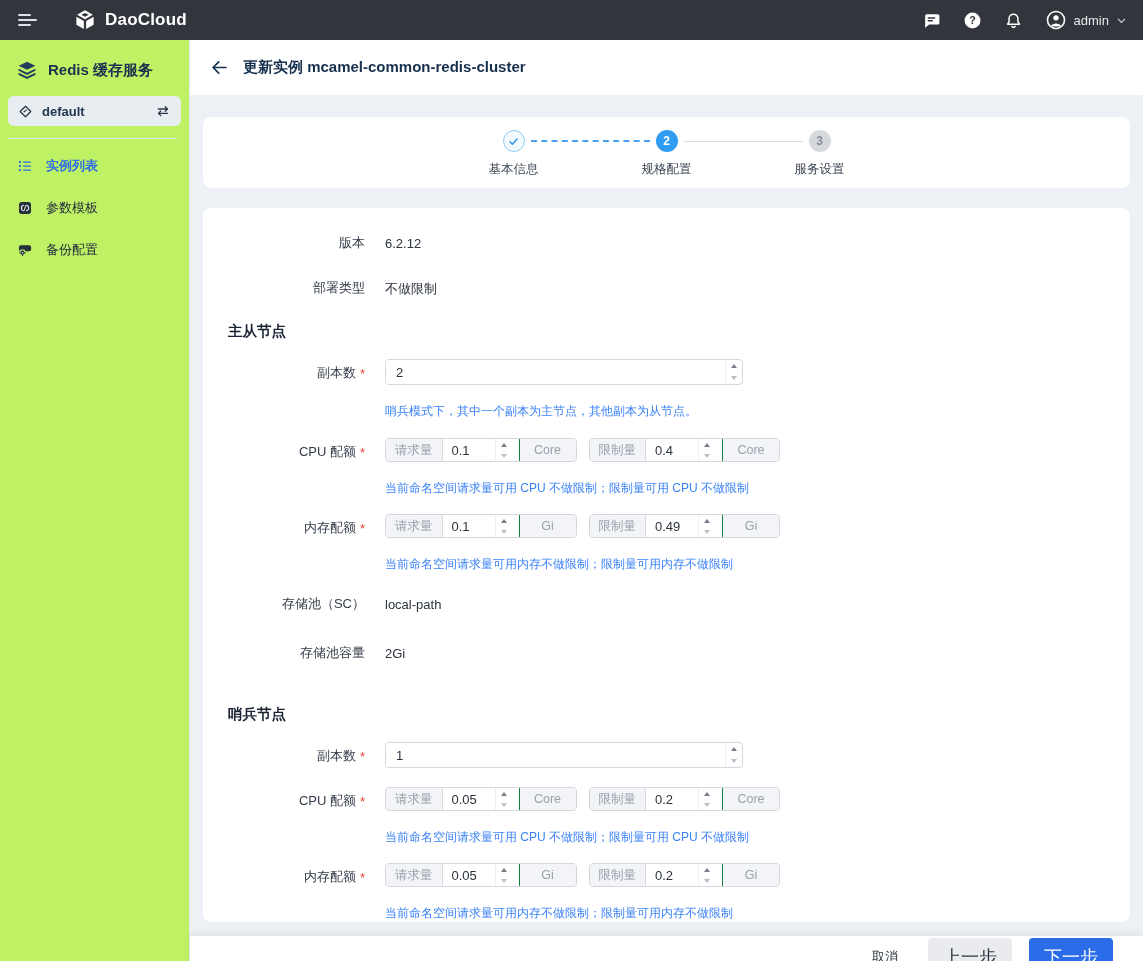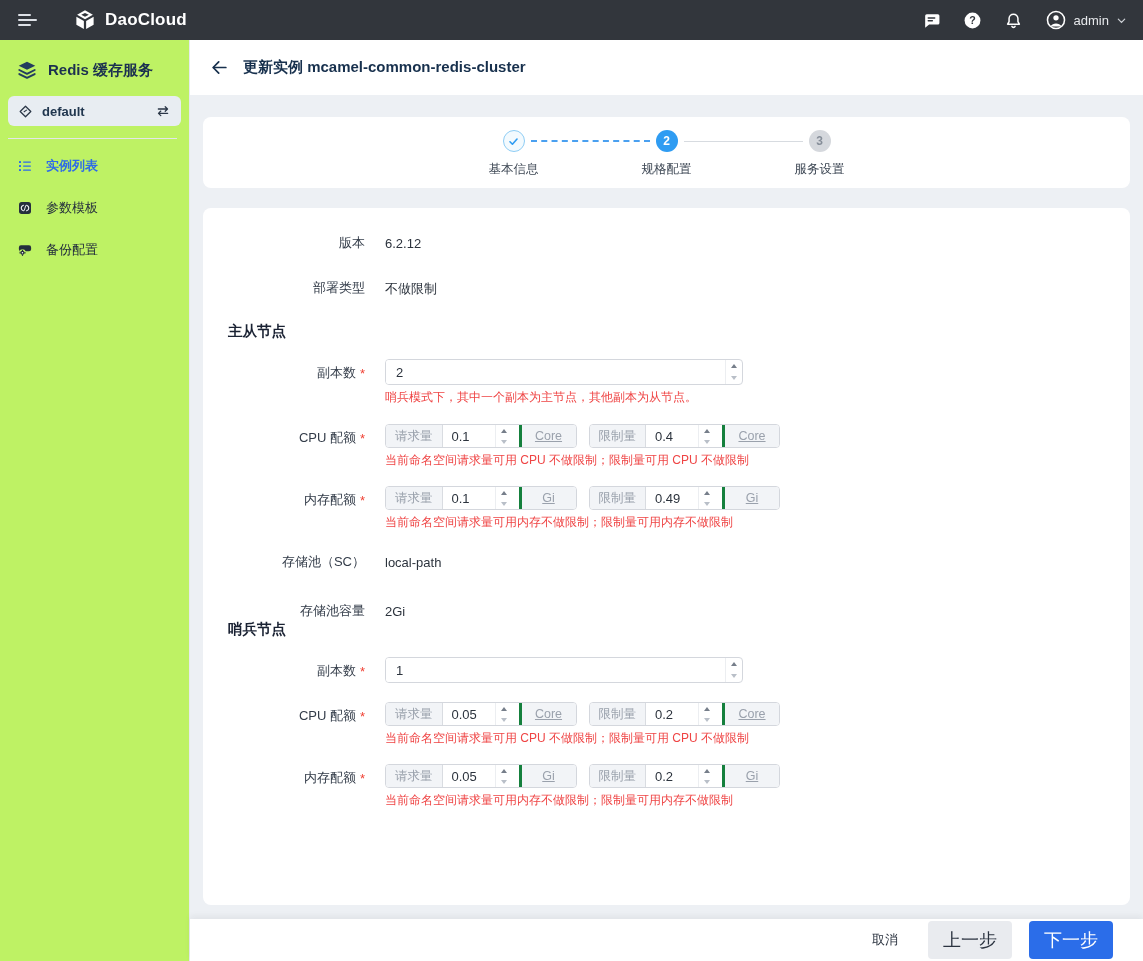--- a/index.html
+++ b/index.html
@@ -76,42 +76,42 @@
 
   
   .form-card { flex: 1 1 auto; padding-top: 26px; overflow: hidden; }
   .frow { display: flex; align-items: flex-start; }
   .flabel { width: 162px; flex: none; display: flex; justify-content: flex-end; align-items: center; gap: 4px; font-size: 13px; color: #333c49; padding-top: 5px; }
   .frow.textrow .flabel { padding-top: 0; }
   .req { color: #f04134; font-size: 13px; }
   .fctrl { margin-left: 20px; min-width: 0; }
   .fvalue { font-size: 13px; color: #2c333d; padding-top: 1px; }
   .section-title { font-size: 14.5px; font-weight: 700; color: #1a2233; padding-left: 25px; }
-  .help-text { margin-top: 4px; font-size: 12px; color: #ef4444; }
+  .help-text { margin-top: 18px; font-size: 12px; color: #3b82f6; }
 
   .replica-box { width: 358px; height: 26px; border: 1px solid #d4d7dd; border-radius: 4px; display: flex; overflow: hidden; background: #fff; }
   .replica-box input { flex: 1; border: none; outline: none; padding: 0 10px; font-size: 13px; color: #2c333d; font-family: inherit; min-width: 0; }
 
   .quota-row { display: flex; gap: 12px; }
   .quota-group { display: flex; height: 24px; border: 1px solid #d4d7dd; border-radius: 4px; overflow: hidden; background: #fff; }
   .affix { background: #f2f4f7; color: #9aa1ac; font-size: 12.5px; display: flex; align-items: center; padding: 0 9px; }
   .affix.prefix { border-right: 1px solid #d9dce1; }
-  .affix.suffix { border-left: 3px solid #15803d; width: 57px; justify-content: center; text-decoration: underline; }
+  .affix.suffix { border-left: 1px solid #15803d; width: 57px; justify-content: center; }
   .num-box { display: flex; width: 76px; }
   .num-box input { width: 52px; border: none; outline: none; padding: 0 0 0 9px; font-size: 13px; color: #2c333d; font-family: inherit; }
 
   .spin { width: 17px; display: flex; flex-direction: column; border-left: 1px solid #eceef1; flex: none; }
   .spin button { flex: 1; background: none; border: none; cursor: pointer; display: flex; align-items: center; justify-content: center; padding: 0; }
   .tri-up { width: 0; height: 0; border-left: 3.5px solid transparent; border-right: 3.5px solid transparent; border-bottom: 4.5px solid #767e8a; }
   .tri-down { width: 0; height: 0; border-left: 3.5px solid transparent; border-right: 3.5px solid transparent; border-top: 4.5px solid #b9bfc8; }
 
   
   .mb27 { margin-bottom: 27px; align-items: center; } .mb24 { margin-bottom: 24px; } .mb22 { margin-bottom: 22px; }
   .mb19 { margin-bottom: 19px; } .mb18 { margin-bottom: 18px; } .mb17 { margin-bottom: 17px; }
-  .mb31 { margin-bottom: 31px; } .mb43 { }
+  .mb31 { margin-bottom: 31px; } .mb43 { margin-bottom: 43px; }
 
   
   .action-bar {
     height: 42px; flex: none; background: #fff; display: flex; align-items: center; justify-content: flex-end;
     padding-right: 30px; gap: 17px; box-shadow: 0 -3px 6px rgba(31,35,41,.06); position: relative; z-index: 2;
   }
   .btn-cancel { background: none; border: none; font-size: 13px; color: #2b3340; cursor: pointer; margin-right: 13px; font-family: Liberation Serif, serif; }
   .btn { border: none; border-radius: 4px; font-size: 18px; padding: 7px 15px; cursor: pointer; font-family: inherit; }
   .btn-prev { background: #e9ebef; color: #2b3340; }
   .btn-next { background: #2b6de9; color: #fff; }

